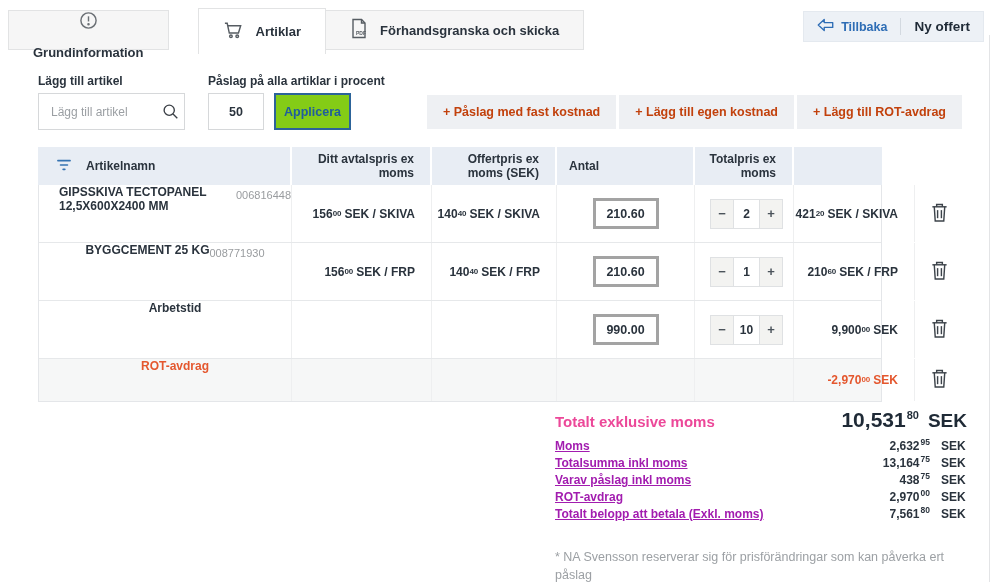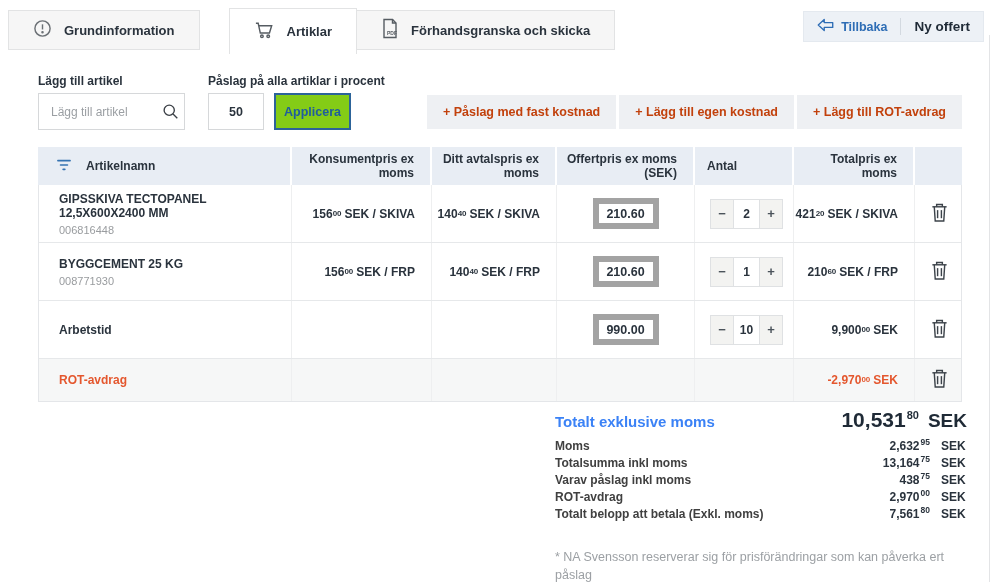--- a/index.html
+++ b/index.html
@@ -5,21 +5,21 @@
   * { box-sizing: border-box; margin: 0; padding: 0; }
   html,body { width:1000px; height:582px; background:#fff; }
   body { font-family:"Liberation Sans", sans-serif; color:#2a333d; overflow:hidden; }
   #app { position:relative; width:1000px; height:582px; background:#fff; }
 
   
   .tabs { position:absolute; left:8px; top:10px; display:flex; align-items:flex-start; z-index:2; }
   .tab { display:flex; align-items:center; gap:12px; height:40px; padding:0 24px;
          background:#f6f6f6; border:1px solid #e2e3e4; border-left:none;
          font-size:13px; font-weight:bold; color:#2a333d; cursor:pointer; }
-  .tab:first-child { border-left:1px solid #e2e3e4; }
+  .tab:first-child { border-left:1px solid #e2e3e4;flex-direction:column; }
   .tab.active { background:#fff; height:46px; margin-top:-2px; border:1px solid #e2e3e4; border-bottom:none;margin-left:29px; }
   .tab svg { flex:0 0 auto; }
 
   
   .hdr-actions { position:absolute; right:16px; top:11px; height:31px; display:flex; align-items:stretch;
                  background:#edf1f6; border:1px solid #e4e9ef; }
   .btn-back { display:flex; align-items:center; gap:7px; padding:0 13px; font-size:12.5px; font-weight:bold;
               color:#2e6db5; cursor:pointer; }
   .hdr-divider { width:1px; background:#d3d9e0; margin:6px 0; }
   .btn-new { display:flex; align-items:center; padding:0 13px; font-size:13.5px; font-weight:bold; color:#1f2a36; cursor:pointer; }
@@ -38,63 +38,63 @@
                text-align:center; font-family:"Liberation Sans",sans-serif; font-size:12.5px; font-weight:bold; color:#2a333d; outline:none; }
   .btn-apply { position:absolute; left:274px; top:93px; width:77px; height:37px; background:#84cc16;
                border:2px solid #2c6399; color:#1f5c9e; font-size:12.5px; font-weight:bold;
                font-family:"Liberation Sans",sans-serif; cursor:pointer; }
   .action-group { position:absolute; right:38px; top:95px; display:flex; gap:3px; }
   .action-btn { height:34px; display:flex; align-items:center; padding:0 16px; background:#eef0f3;
                 border:none; font-family:"Liberation Sans",sans-serif; font-size:12.5px; font-weight:bold;
                 color:#c2410c; cursor:pointer; }
 
   
-  .tbl { position:absolute; left:38px; top:147px; width:924px; }
+  .tbl { position:absolute; left:38px; top:147px; width:844px; }
   .grid-row { display:grid; grid-template-columns:252px 140px 125px 138px 99px 121px 49px; }
   .tbl-head { height:38px; background:#e8edf4; }
   .tbl-head .hc { display:flex; align-items:center; font-size:12px; font-weight:bold; color:#2a333d;
                   border-left:2px solid #fff; overflow:hidden; }
   .tbl-head .hc:first-child { border-left:none; padding-left:18px; gap:14px; }
   .hc.r { justify-content:flex-end; padding-right:16px; text-align:right; }
   .hc.l { padding-left:12px; }
   .tbl-body { border:1px solid #e4e6e9; border-top:none; }
   .trow { background:#fff; border-bottom:1px solid #e6e8ea; height:58px; }
   .trow:last-child { border-bottom:none; }
   .trow.short { height:42px; }
   .trow.hl { background:#f6f7f7; }
   .tc { display:flex; align-items:center; border-left:1px solid #eeeff0; overflow:hidden; }
   .tc:first-child { border-left:none; }
-  .tc.name-cell { flex-direction:column; align-items:flex-start; justify-content:center; padding-left:20px; }
+  .tc.name-cell { align-items:flex-start; justify-content:center; padding-left:20px; }
   .art-name { font-size:12px; font-weight:bold; color:#2a333d; }
   .art-name.orange { color:#e4572e; }
   .art-sku { font-size:11px; color:#999c9f; margin-top:4px; }
   .tc.price { justify-content:flex-end; padding-right:16px; font-size:12px; font-weight:bold; white-space:nowrap; }
   .tc.price sup { font-size:8px; font-weight:bold; vertical-align:super; line-height:0; margin-right:3px; }
   .tc.price.neg { color:#e4572e; }
   .tc.center { justify-content:center; }
-  .offer-input { width:66px; height:31px; border:6px solid #a3a3a3; background:#fff; text-align:center;
+  .offer-input { width:66px; height:31px; border:3px solid #a3a3a3; background:#fff; text-align:center;
                  font-family:"Liberation Sans",sans-serif; font-size:12.5px; font-weight:bold; color:#2a333d; outline:none; }
   .tc.qty { padding-left:15px; }
   .stepper { display:flex; height:30px; border:1px solid #dfe1e3; background:#f3f3f1; }
   .step-btn { width:22px; display:flex; align-items:center; justify-content:center; font-size:13px;
               font-weight:bold; color:#4b535b; cursor:pointer; }
   .step-val { width:27px; background:#fff; border-left:1px solid #dfe1e3; border-right:1px solid #dfe1e3;
               display:flex; align-items:center; justify-content:center; font-size:12px; font-weight:bold; }
   .trash-btn { background:none; border:none; cursor:pointer; display:flex; align-items:center; justify-content:center; width:100%; }
 
   
   .summary { position:absolute; left:543px; top:408px; width:424px; }
   .sum-big { display:flex; align-items:baseline; padding-left:12px; }
-  .sum-big .lbl { flex:1; font-size:15px; font-weight:bold; color:#3b82f6; }
+  .sum-big .lbl { flex:1; font-size:15px; font-weight:bold; color:#ec4899; }
   .sum-big .num { font-size:21px; font-weight:bold; color:#1f2a36; }
   .sum-big sup { font-size:11px; font-weight:bold; vertical-align:super; line-height:0; margin-left:1px; }
   .sum-big .sek { font-size:19px; font-weight:bold; color:#1f2a36; margin-left:9px; }
   .sum-rows { margin-top:7px; padding-left:12px; }
   .sum-row { display:flex; align-items:baseline; height:17px; }
-  .sum-row .lbl { flex:1; font-size:12px; font-weight:bold; color:#404040; }
+  .sum-row .lbl { flex:1; font-size:12px; font-weight:bold; color:#a21caf;text-decoration:underline; }
   .sum-row .num { font-size:12px; font-weight:bold; color:#2a333d; }
   .sum-row sup { font-size:8.5px; font-weight:bold; vertical-align:super; line-height:0; margin-left:1px; }
   .sum-row .sek { width:26px; margin-left:11px; font-size:12px; font-weight:bold; color:#2a333d; }
   .footnote { margin-top:24px; padding-left:12px; font-size:12.5px; color:#9ca0a4; line-height:1.45; max-width:430px; }
 
   .right-edge { position:absolute; left:989px; top:35px; bottom:0; width:1px; background:#e3e4e6; }
 </style>
 </head>
 <body>
 
@@ -175,21 +175,20 @@
       <div class="hc">
         <span>
           <svg width="16" height="14" viewBox="0 0 18 16" stroke="#3573b1" stroke-width="1.8" stroke-linecap="round">
             <line x1="2" y1="3" x2="16" y2="3"></line>
               <line x1="5" y1="8" x2="13" y2="8"></line>
               <line x1="8" y1="13" x2="10" y2="13"></line>
           </svg>
         </span>
         <span>Artikelnamn</span>
       </div>
-      <div class="hc r">Konsumentpris ex moms</div>
       <div class="hc r">Ditt avtalspris ex moms</div>
       <div class="hc r">Offertpris ex moms (SEK)</div>
       <div class="hc l">Antal</div>
       <div class="hc r">Totalpris ex moms</div>
       <div class="hc"></div>
     </div>
     <div class="tbl-body" id="tbl-body">
         <div class="grid-row trow">
     <div class="tc name-cell">
       <span class="art-name">GIPSSKIVA TECTOPANEL 12,5X600X2400 MM</span>

